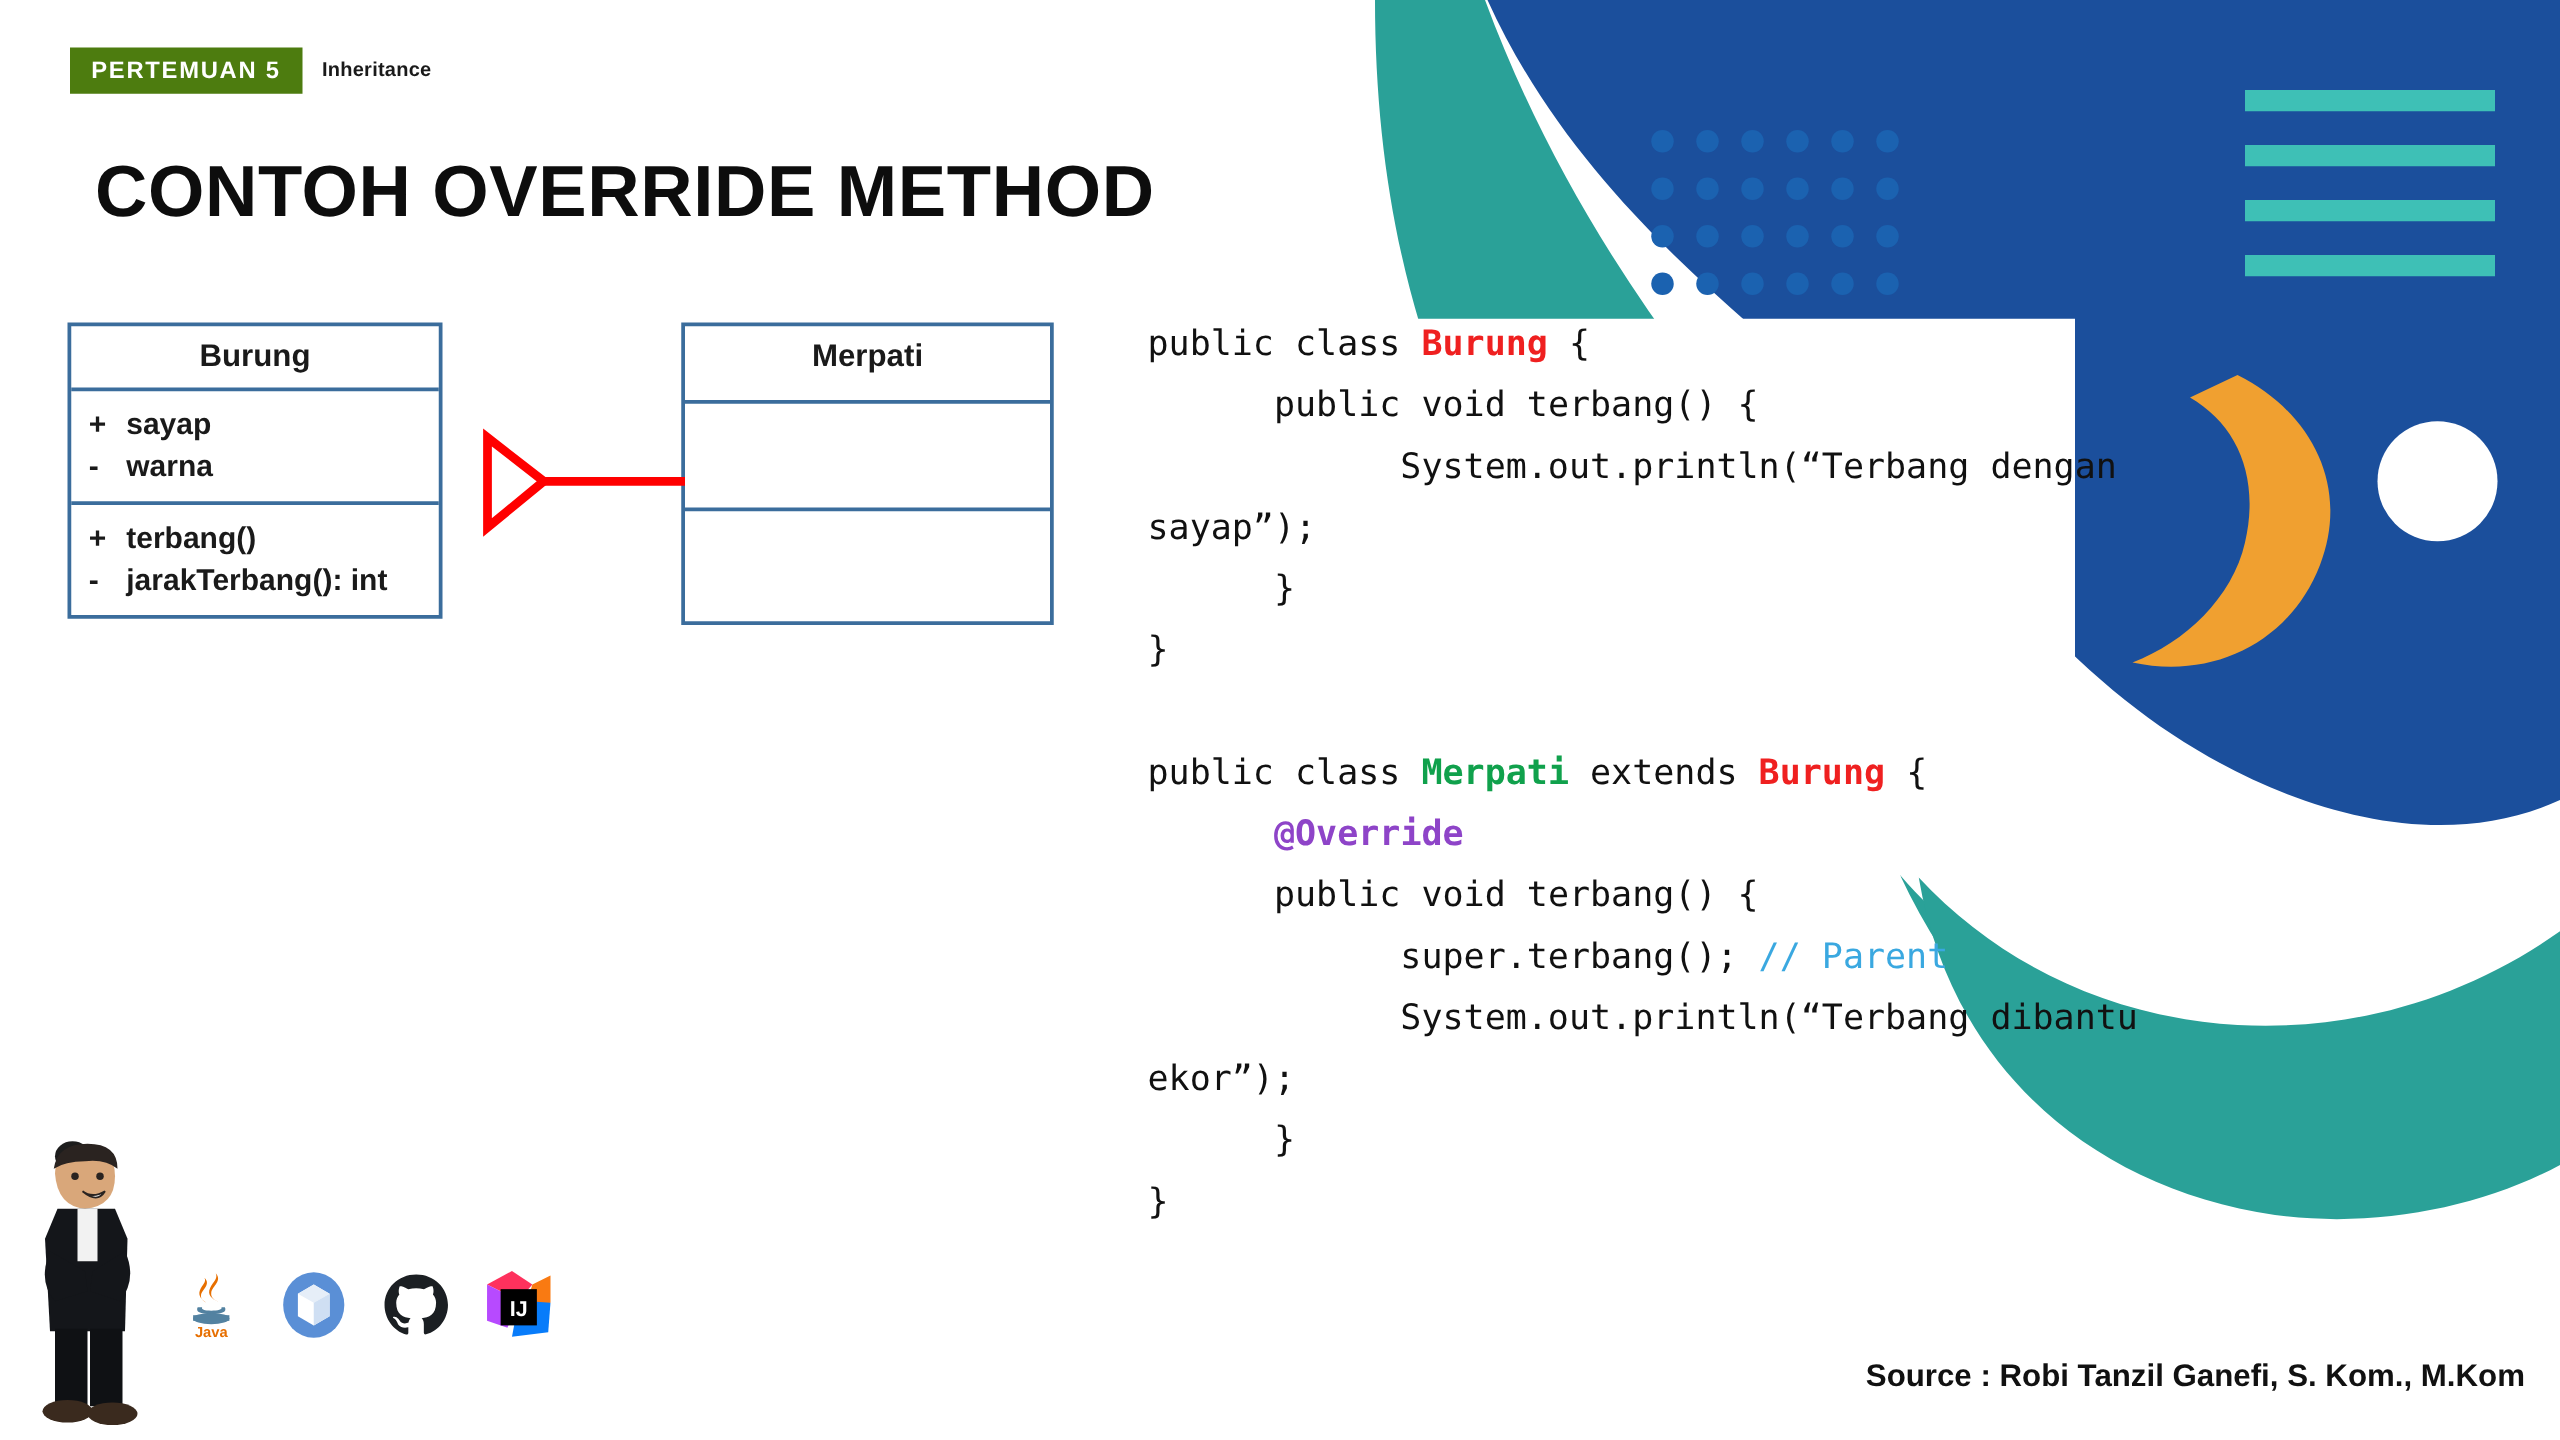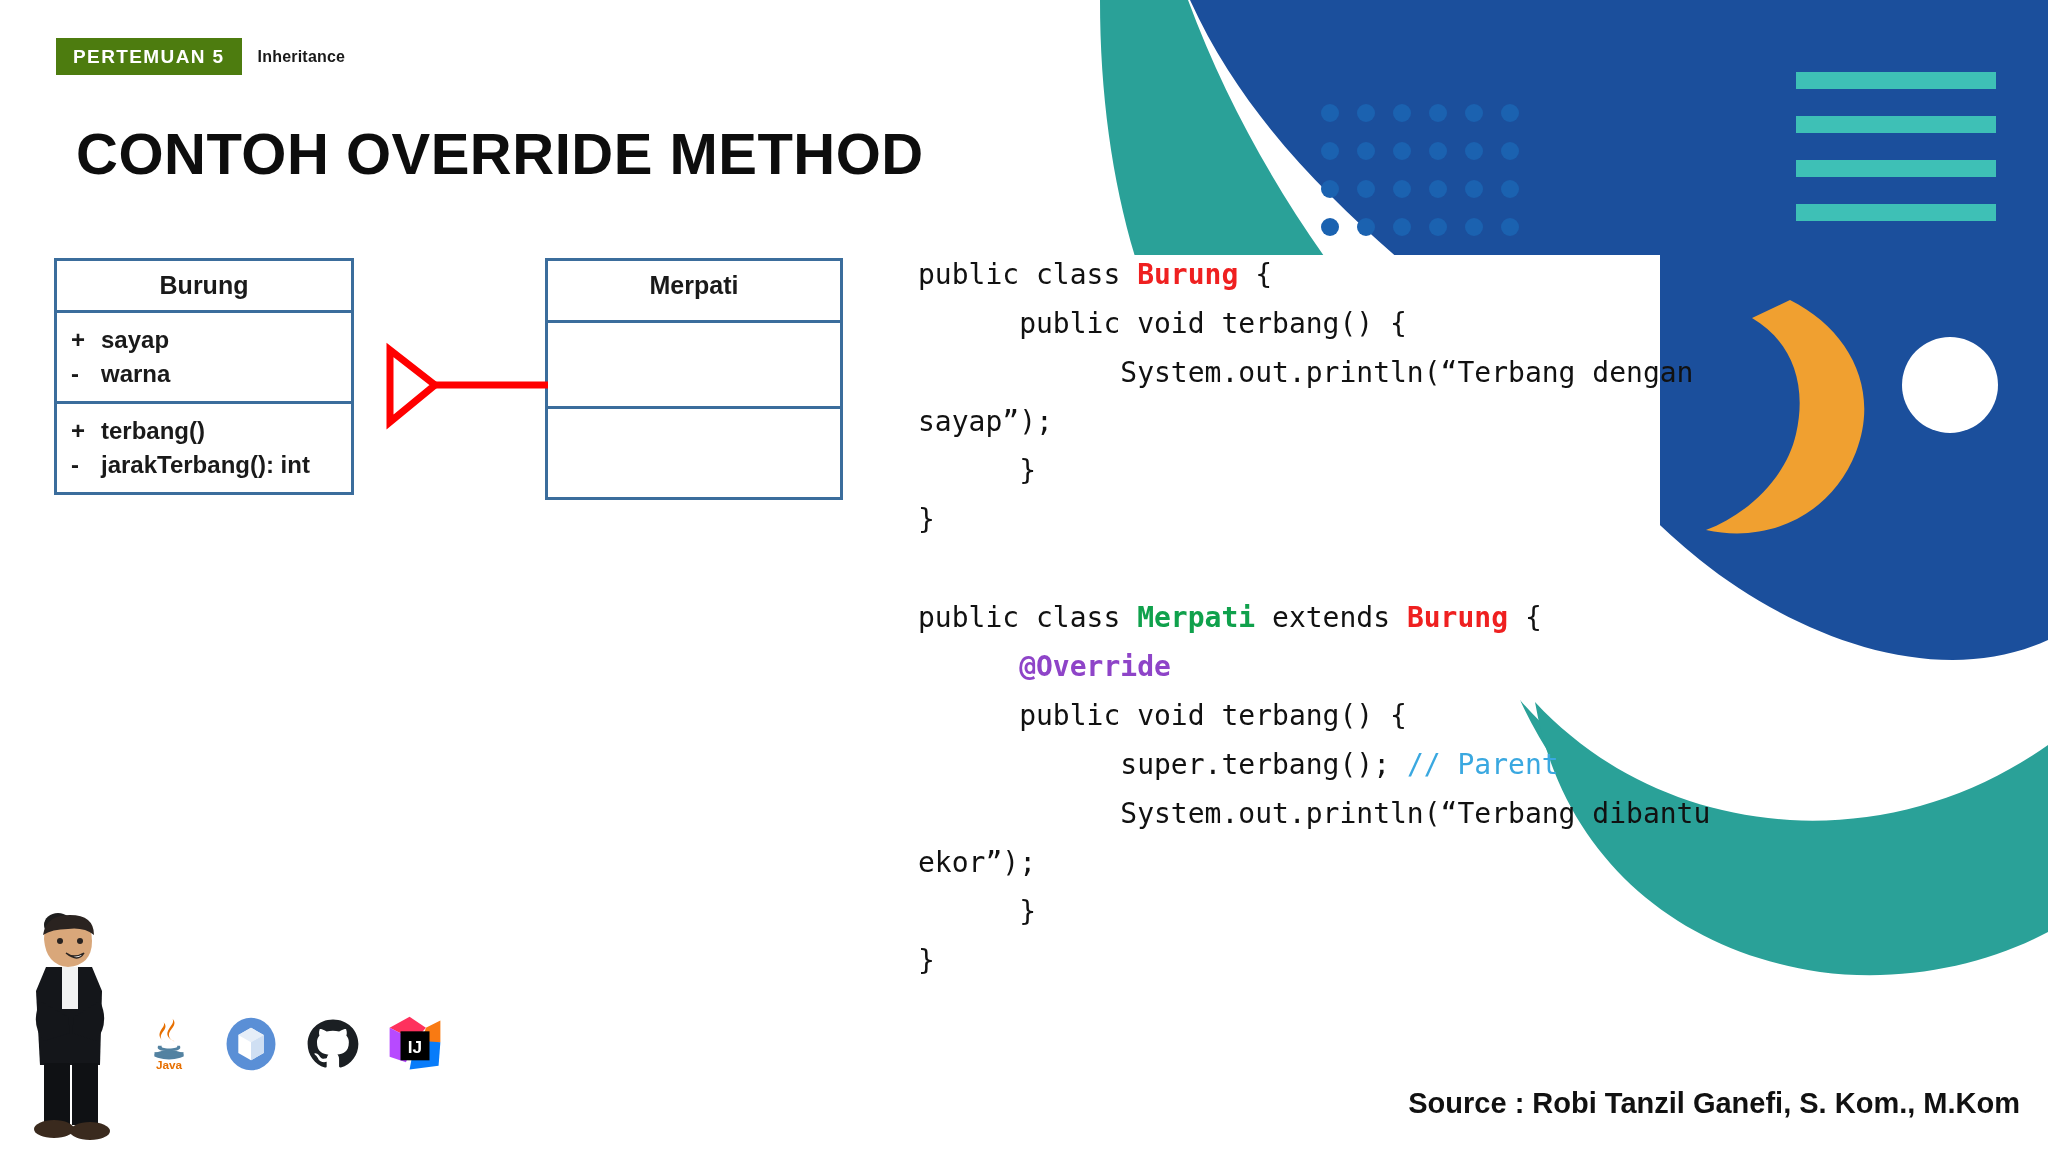--- a/index.html
+++ b/index.html
@@ -137,21 +137,21 @@
     top: 1087px;
     font-size: 25px;
     font-weight: bold;
     color: #111111;
     letter-spacing: 0.1px;
   }
   #footer-source {
     position: absolute;
     right: 28px;
     top: 1087px;
-    font-size: 29px;
+    font-size: 25px;
     font-weight: bold;
     color: #111111;
   }
   #logo-row {
     position: absolute;
     left: 140px;
     top: 1015px;
     display: flex;
     align-items: center;
     gap: 24px;

